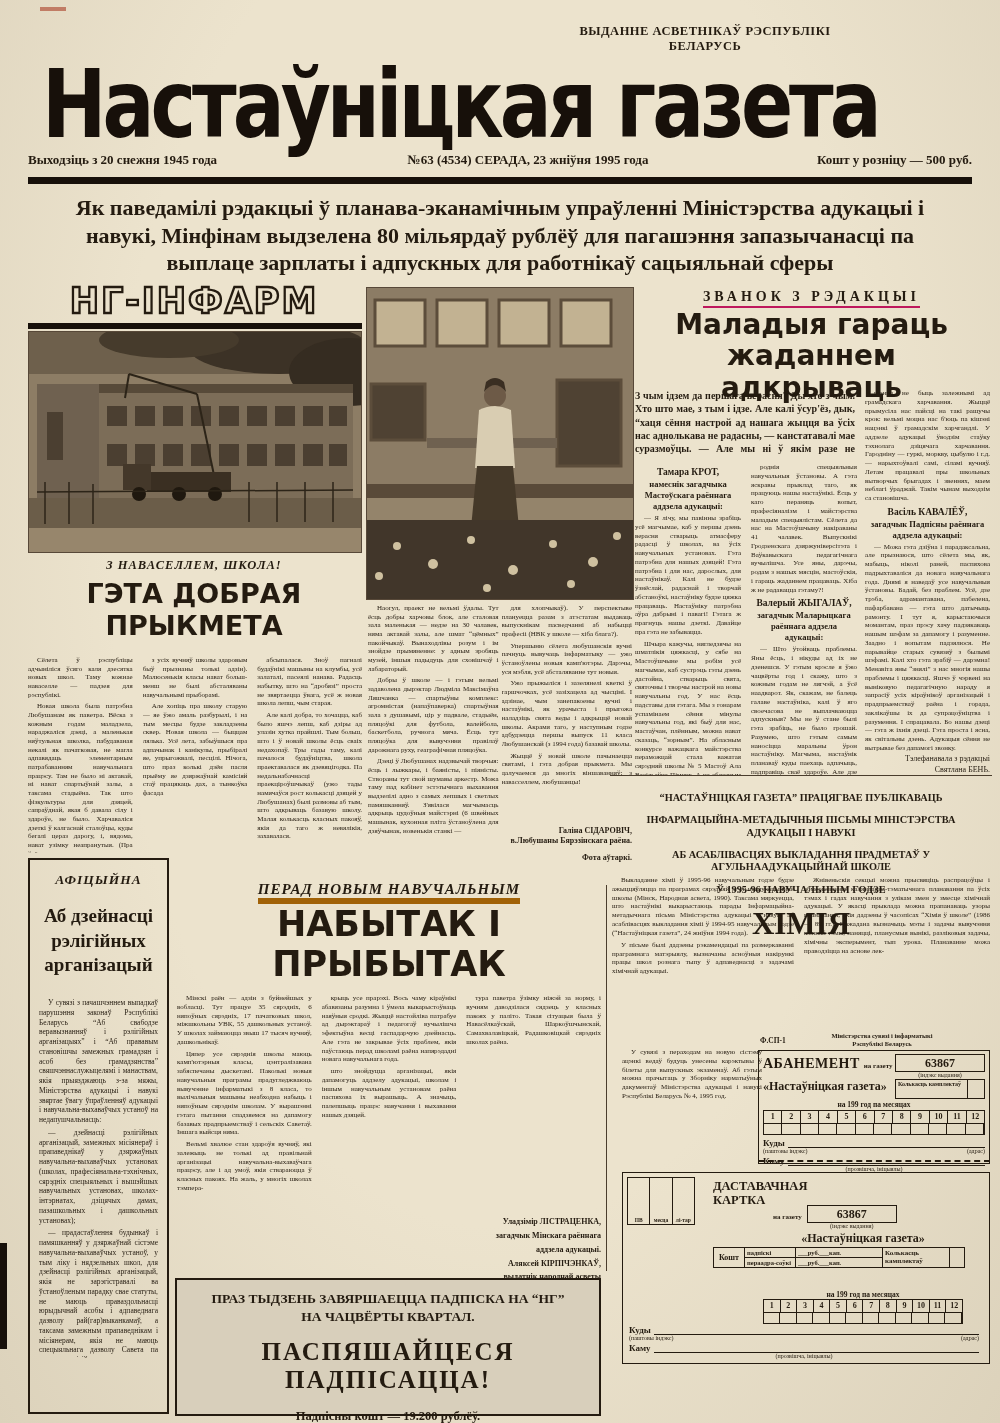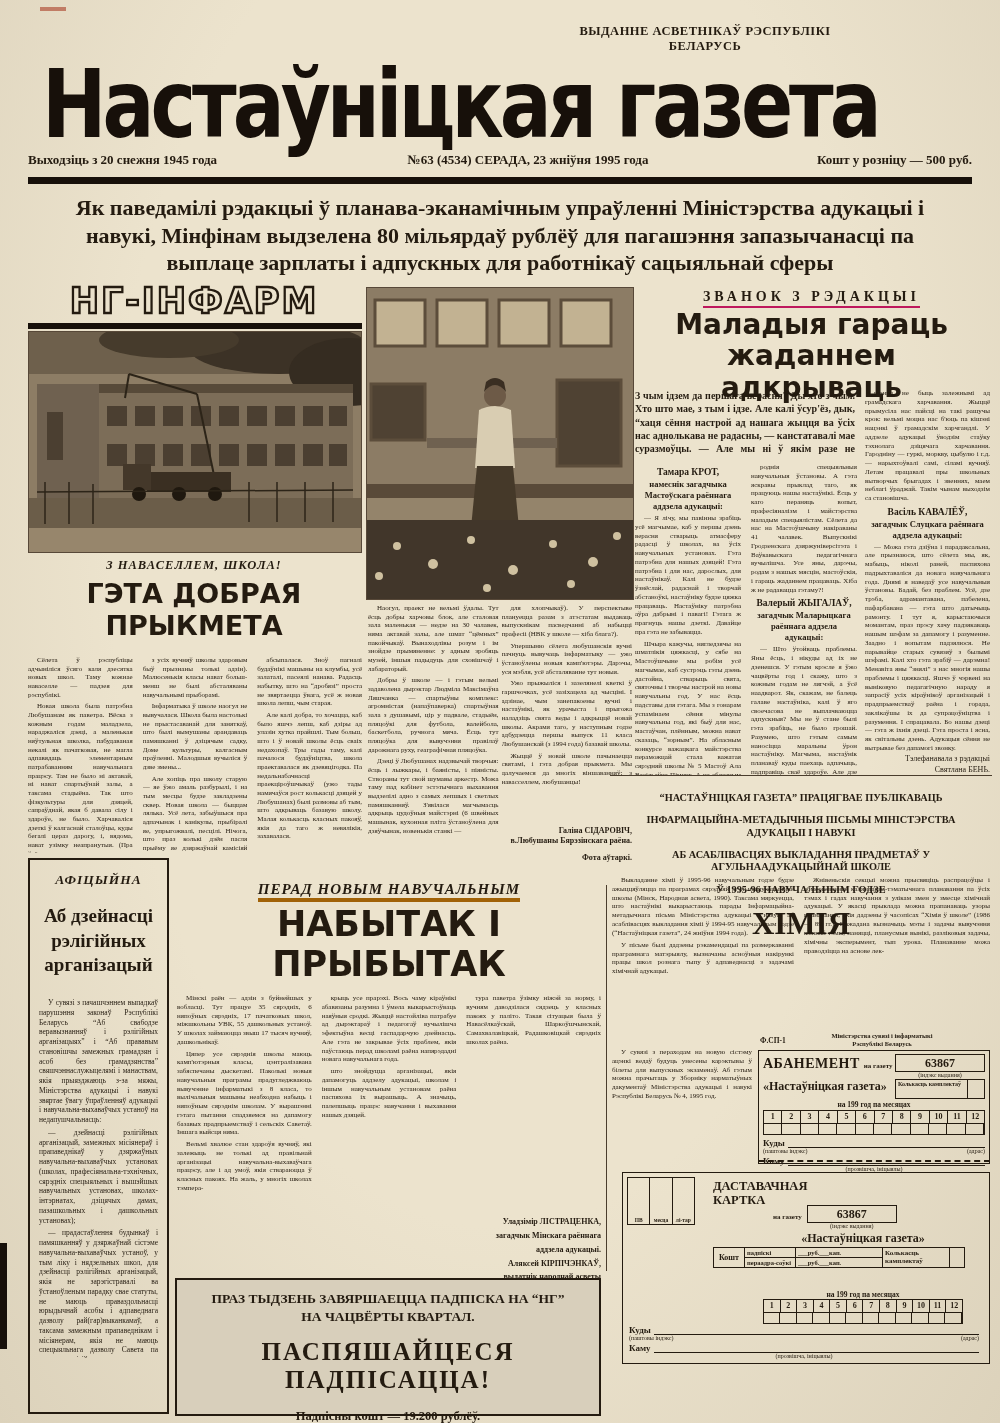--- a/index.html
+++ b/index.html
@@ -55,41 +55,41 @@
   .subhead .rl{font-size:8.5px;line-height:1.3;}
   .signoff{font-weight:normal;font-size:8px;text-align:right;line-height:1.4;}
   
   #afbox{top:858px;left:28px;width:141px;height:556px;border:2px solid #241b10;padding:8px 9px;box-sizing:border-box;}
   #af-kick{text-align:center;font-style:italic;font-weight:bold;font-size:13.5px;letter-spacing:1px;margin-top:4px;}
   #af-title{text-align:center;font-weight:bold;font-size:19px;line-height:1.3;margin:16px 0 20px;}
   #af-body{font-size:7.5px;line-height:1.3;height:360px;overflow:hidden;}
   
   #nabytak{top:880px;left:177px;width:424px;height:392px;}
   #nb-kick{text-align:center;}
-  #nb-kick span{font-style:italic;font-weight:bold;font-size:15px;letter-spacing:1px;border-bottom:4px solid #a16207;padding-bottom:1px;}
+  #nb-kick span{font-style:italic;font-weight:bold;font-size:15px;letter-spacing:1px;border-bottom:6px solid #a16207;padding-bottom:1px;}
   #nb-title{text-align:center;font-family:"DejaVu Sans",sans-serif;font-weight:900;font-size:35px;margin-top:6px;}
   #nb-cols{display:flex;gap:10px;height:306px;margin-top:10px;}
   #nb-cols .ncol3{flex:1;font-size:7px;line-height:1.25;overflow:hidden;display:flex;flex-direction:column;}
   #nb-cols .grow{flex:1;overflow:hidden;}
   
   #promo{top:1278px;left:175px;width:426px;height:138px;border:2px solid #241b10;background:#d8cfbb;
      box-sizing:border-box;text-align:center;padding-top:10px;}
   #promo .l1{font-weight:bold;font-size:13.5px;line-height:1.35;}
   #promo .big{font-weight:900;font-size:25px;letter-spacing:2px;margin-top:12px;}
   #promo .pr{font-weight:bold;font-size:12.5px;margin-top:15px;}
   
   #vrule{top:885px;left:606px;width:1px;height:386px;background:#4a3d2d;}
   #chem{top:775px;left:610px;width:382px;height:505px;border-top:1px solid #4a3d2d;padding-top:6px;box-sizing:border-box;}
   #chem-hdr{text-align:center;font-weight:bold;font-size:10.3px;line-height:1.2;}
   #chem-hdr p{margin:10px;text-indent:0;}
   #chem-title{text-align:center;font-weight:900;font-size:31px;margin-top:3px;}
   .chcol{position:absolute;font-size:7px;line-height:1.26;overflow:hidden;}
   #chcolA{top:100px;left:2px;width:182px;height:168px;}
   #chcolB{top:100px;left:194px;width:186px;height:168px;}
-  #chcolC{top:272px;left:2px;width:140px;height:196px;}
+  #chcolC{top:272px;left:12px;width:140px;height:196px;}
   
   #form{top:1032px;left:622px;width:372px;height:332px;font-family:"Liberation Serif",serif;}
   #fsp{position:absolute;top:4px;left:138px;font-size:7.5px;font-weight:bold;}
   #ministry{position:absolute;top:0;left:150px;width:220px;text-align:center;font-size:6.5px;font-weight:bold;line-height:1.2;}
   #abbox{position:absolute;top:18px;left:136px;width:232px;height:114px;border:1.5px solid #241b10;padding:3px 4px;box-sizing:border-box;}
   .frow{display:flex;align-items:flex-start;}
   .ab-name{font-weight:800;font-size:14px;letter-spacing:.5px;}
   .sm{font-size:7px;font-weight:bold;}
   .idxbox{border:1.5px solid #241b10;width:88px;height:16px;text-align:center;font-weight:bold;font-size:12px;line-height:16px;}
   .idxcap{font-size:6px;text-align:center;}
@@ -204,21 +204,20 @@
 
 <div class="abs ctr" id="kicker1">З НАВАСЕЛЛЕМ, ШКОЛА!</div>
 <div class="abs ctr" id="head1">ГЭТА ДОБРАЯ ПРЫКМЕТА</div>
 <div class="abs just" id="schoolcols">
   <div class="ncol">
       <p>Сёлета ў рэспубліцы адчыніліся ўсяго каля дзесятка новых школ. Таму кожнае наваселле — падзея для рэспублікі.</p>
       <p>Новая школа была патрэбна Любушанам як паветра. Вёска з кожным годам маладзела, нараджаліся дзеці, а маленькая няўтульная школка, пабудаваная некалі як пачатковая, не магла адпавядаць элементарным патрабаванням навучальнага працэсу. Там не было ні актавай, ні нават спартыўнай залы, а таксама стадыёна. Так што фізкультуры для дзяцей, сапраўднай, якая б давала сілу і здароўе, не было. Харчаваліся дзеткі ў калгаснай сталоўцы, куды бегалі цераз дарогу, і, вядома, нават узімку неапранутыя. (Пра ўсё гэта кажу таму, што на нядаўнім медыцынскім аглядзе</p>
     </div>
   <div class="ncol">
       <p>з усіх вучняў школы здаровым быў прызнаны толькі адзін). Малюсенькія класы нават больш-менш не былі абсталяваны навучальнымі прыборамі.</p>
-      <p>Інфарматыка ў школе наогул не вывучалася. Школа была настолькі не прыстасаванай для заняткаў, што былі вымушаны арандаваць памяшканні ў дзіцячым садку, Доме культуры, калгасным праўленні. Малодшыя вучыліся ў дзве змены...</p>
       <p>Але хопіць пра школу старую — яе ўжо амаль разбурылі, і на тым месцы будзе закладзены сквер. Новая школа — быццам лялька. Усё лета, забыўшыся пра адпачынак і канікулы, прыбіралі яе, упрыгожвалі, песцілі. Нічога, што праз колькі дзён пасля прыёму яе дзяржаўнай камісіяй стаў працякаць дах, а тынкоўка фасада</p>
     </div>
   <div class="ncol">
       <p>абсыпалася. Зноў пагналі будаўнікі машыны на клумбы, усё залаталі, пасеялі нанава. Радасць набытку, што на “дробязі” проста не звяртаецца ўвага, усё ж новая школа лепш, чым старая.</p>
       <p>Але калі добра, то хочацца, каб было яшчэ лепш, каб дзіры ад улазін хутка прайшлі. Тым больш, што і ў новай школы ёсць сваіх недахопаў. Тры гады таму, калі пачалося будаўніцтва, школа праектавалася як дзевяцігодка. Па недальнабачнасці праекціроўшчыкаў (ужо тады намячаўся рост колькасці дзяцей у Любушанах) былі размовы аб тым, што адкрываць базавую школу. Малая колькасць класных пакояў, якія да таго ж невялікія, захавалася.</p>
     </div>
 </div>
 
 <svg class="abs photo" id="photo2" viewBox="0 0 266 311" preserveAspectRatio="none">
   <rect width="266" height="311" fill="#94846b"></rect>
@@ -303,21 +302,21 @@
         <p>— Што ўтойваць праблемы. Яны ёсць, і нікуды ад іх не дзенешся. У гэтым крэсле я ўжо чацвёрты год і скажу, што з кожным годам не лягчэй, а ўсё наадварот. Як, скажам, не балець галаве настаўніка, калі ў яго своечасова не выплачваюцца адпускныя? Мы не ў стане былі гэта зрабіць, не было грошай. Разумею, што гэтым самым наносіцца маральны ўрон настаўніку. Магчыма, настаўнік планаваў куды паехаць адпачыць, падправіць сваё здароўе. Але дзе там сёння думаць пра гэта! Затое засталася думка, ці ўсё ж летам маглі нармальна харчавацца.</p>
       </div>
   </div>
   <div class="zcol just" id="zcolC">
     <div class="grow">
       <div>
           <p>шэнне не быць залежнымі ад грамадскага харчавання. Жыццё прымусіла нас пайсці на такі рашучы крок: вельмі моцна нас б'юць па кішэні нацэнкі ў грамадскім харчгандлі. У аддзеле адукацыі ўводзім стаўку тэхнолага дзіцячага харчавання. Гародніну — гуркі, моркву, цыбулю і г.д. — нарыхтоўвалі самі, сіламі вучняў. Летам працавалі пры школьных вытворчых брыгадах і звеннях, маем неблагі ўраджай. Такім чынам выходзім са становішча.</p>
         </div>
       <div class="subhead">
         <div class="nm">Васіль КАВАЛЁЎ,</div>
-        <div class="rl">загадчык Слуцкага раённага аддзела адукацыі:</div>
+        <div class="rl">загадчык Падпісны раённага аддзела адукацыі:</div>
       </div>
       <div>
           <p>— Можа гэта дзіўна і парадаксальна, але прызнаюся, што сёлета мы, як, мабыць, ніколі раней, паспяхова падрыхтаваліся да новага навучальнага года. Днямі я наведаў усе навучальныя ўстановы. Бадай, без праблем. Усё, дзе трэба, адрамантавана, пабелена, пафарбавана — гэта што датычыць рамонту. І тут я, карыстаючыся момантам, праз прэсу хачу падзякаваць нашым шэфам за дапамогу і разуменне. Заадно і вопытам падзялюся. Не парывайце старых сувязяў з былымі шэфамі. Калі хто гэта зрабіў — дарэмна! Менавіта яны “знялі” з нас многія нашы праблемы і цяжкасці. Яшчэ ў чэрвені на выніковую педагагічную нараду я запрасіў усіх кіраўнікоў арганізацый і прадпрыемстваў раёна і горада, заклікаўшы іх да супрацоўніцтва і разумення. І спрацавала. Бо нашы дзеці — гэта ж іхнія дзеці. Гэта проста і ясна, як світальны дзень. Адукацыя сёння не вытрывае без дапамогі звонку.</p>
         </div>
     </div>
     <div class="signoff">
       <div>Тэлефанавала з рэдакцыі</div>
       <div>Святлана БЕНЬ.</div>
     </div>
   </div>

